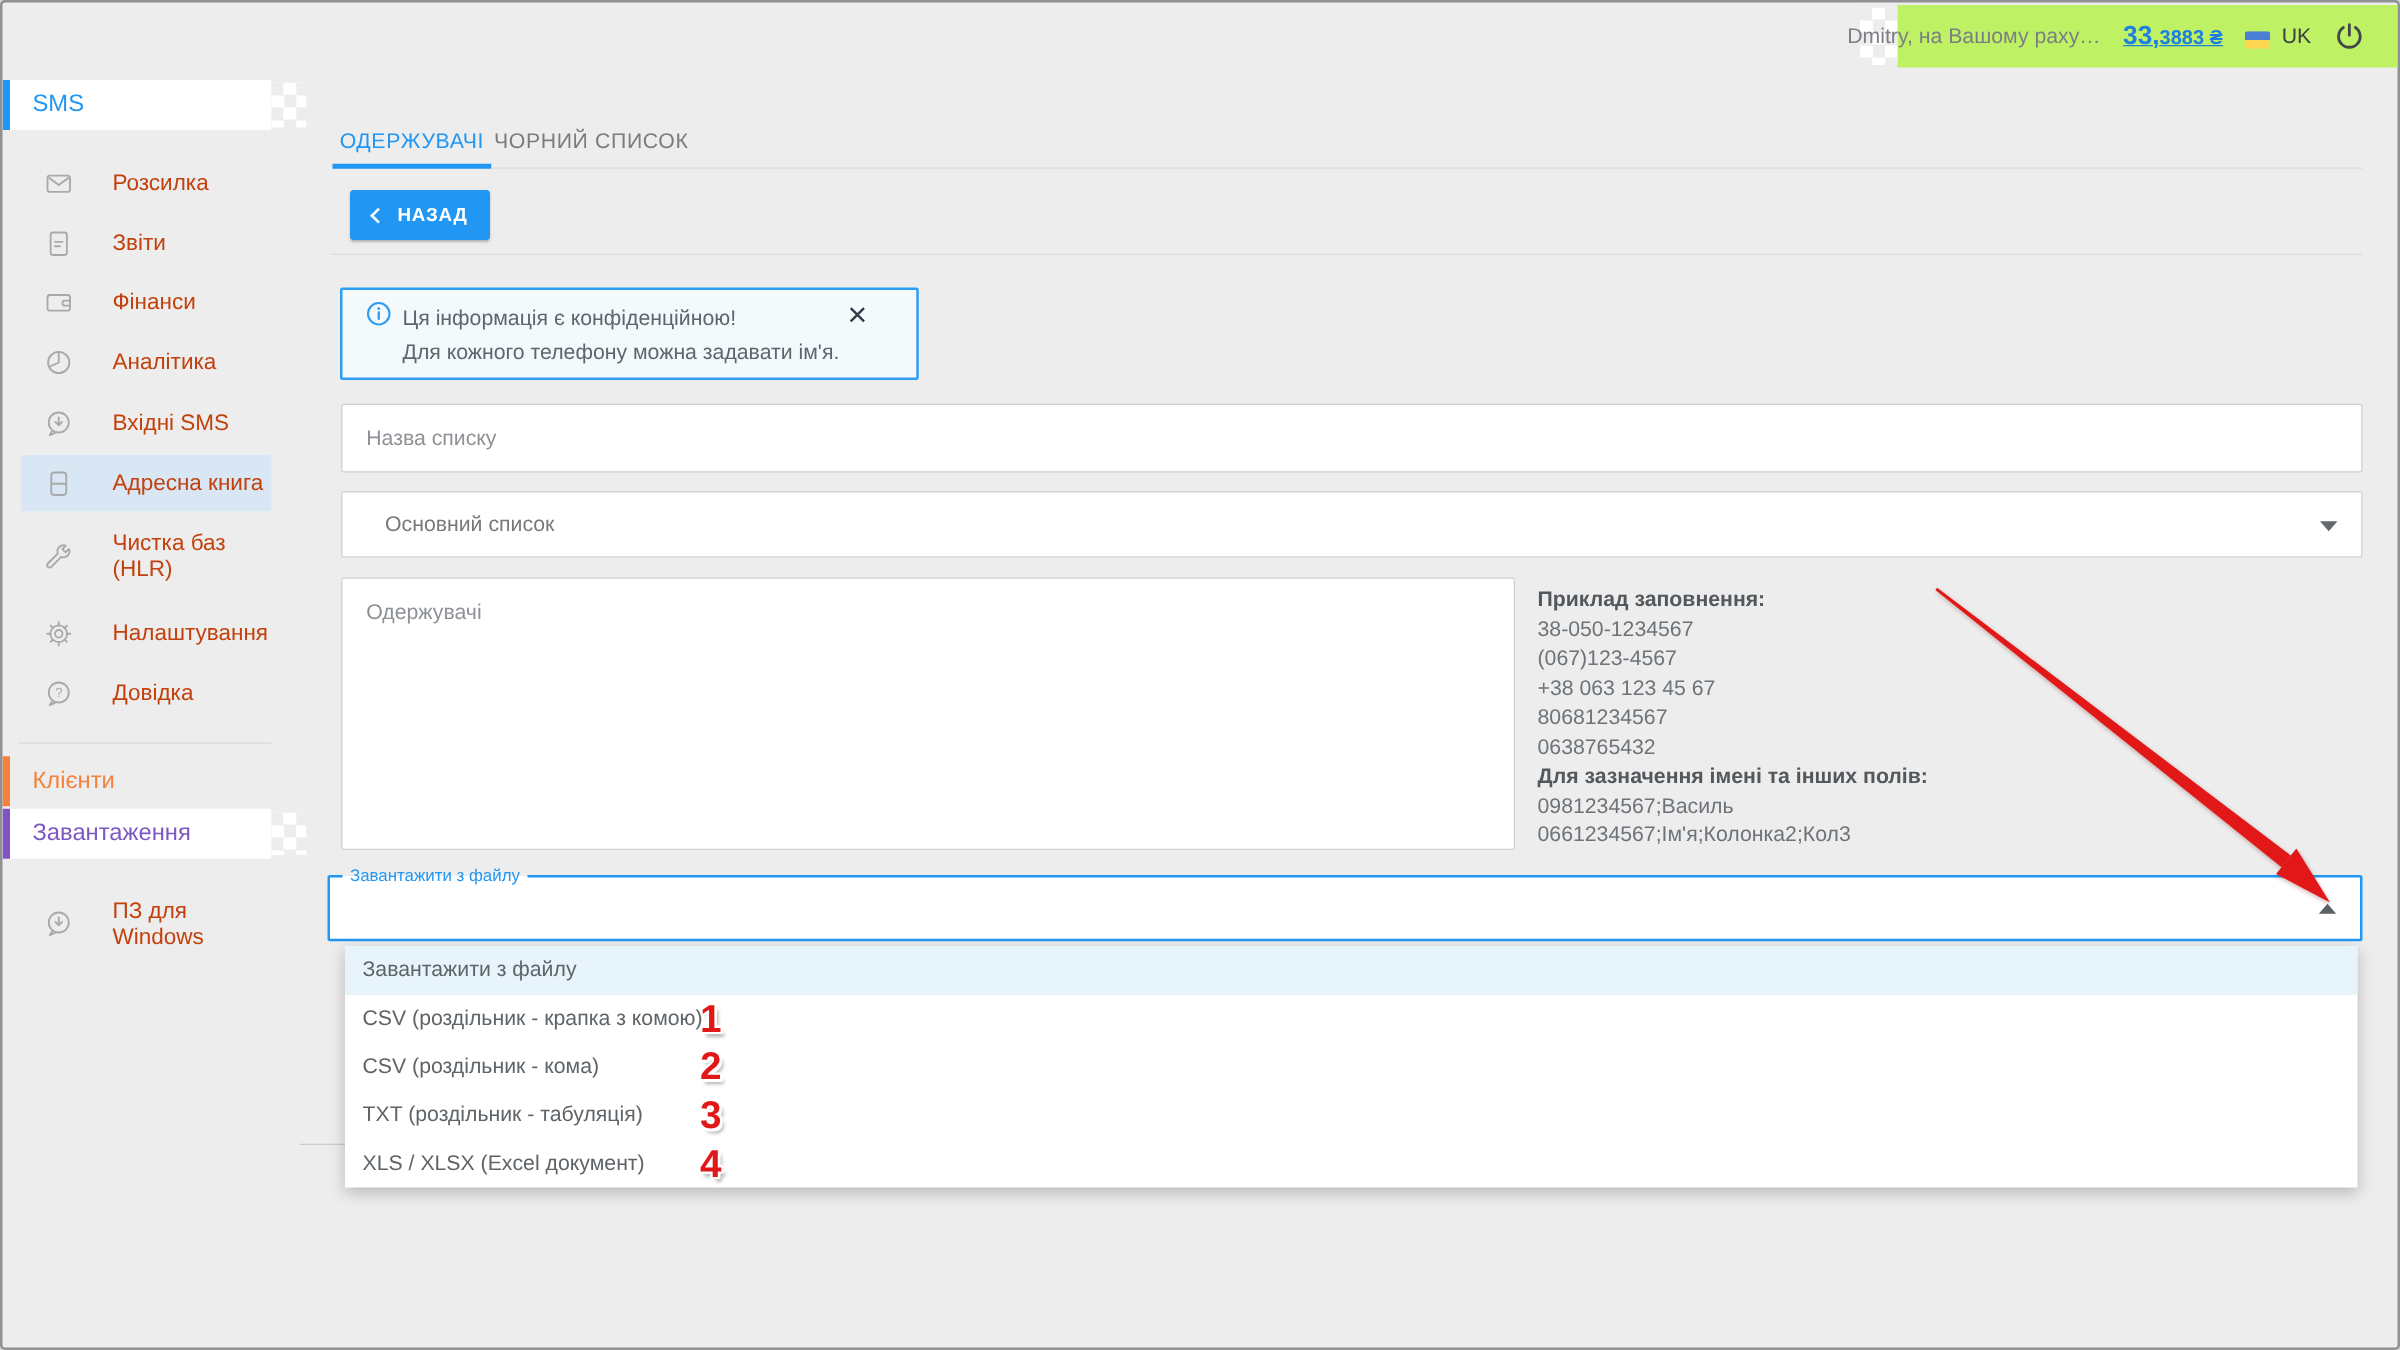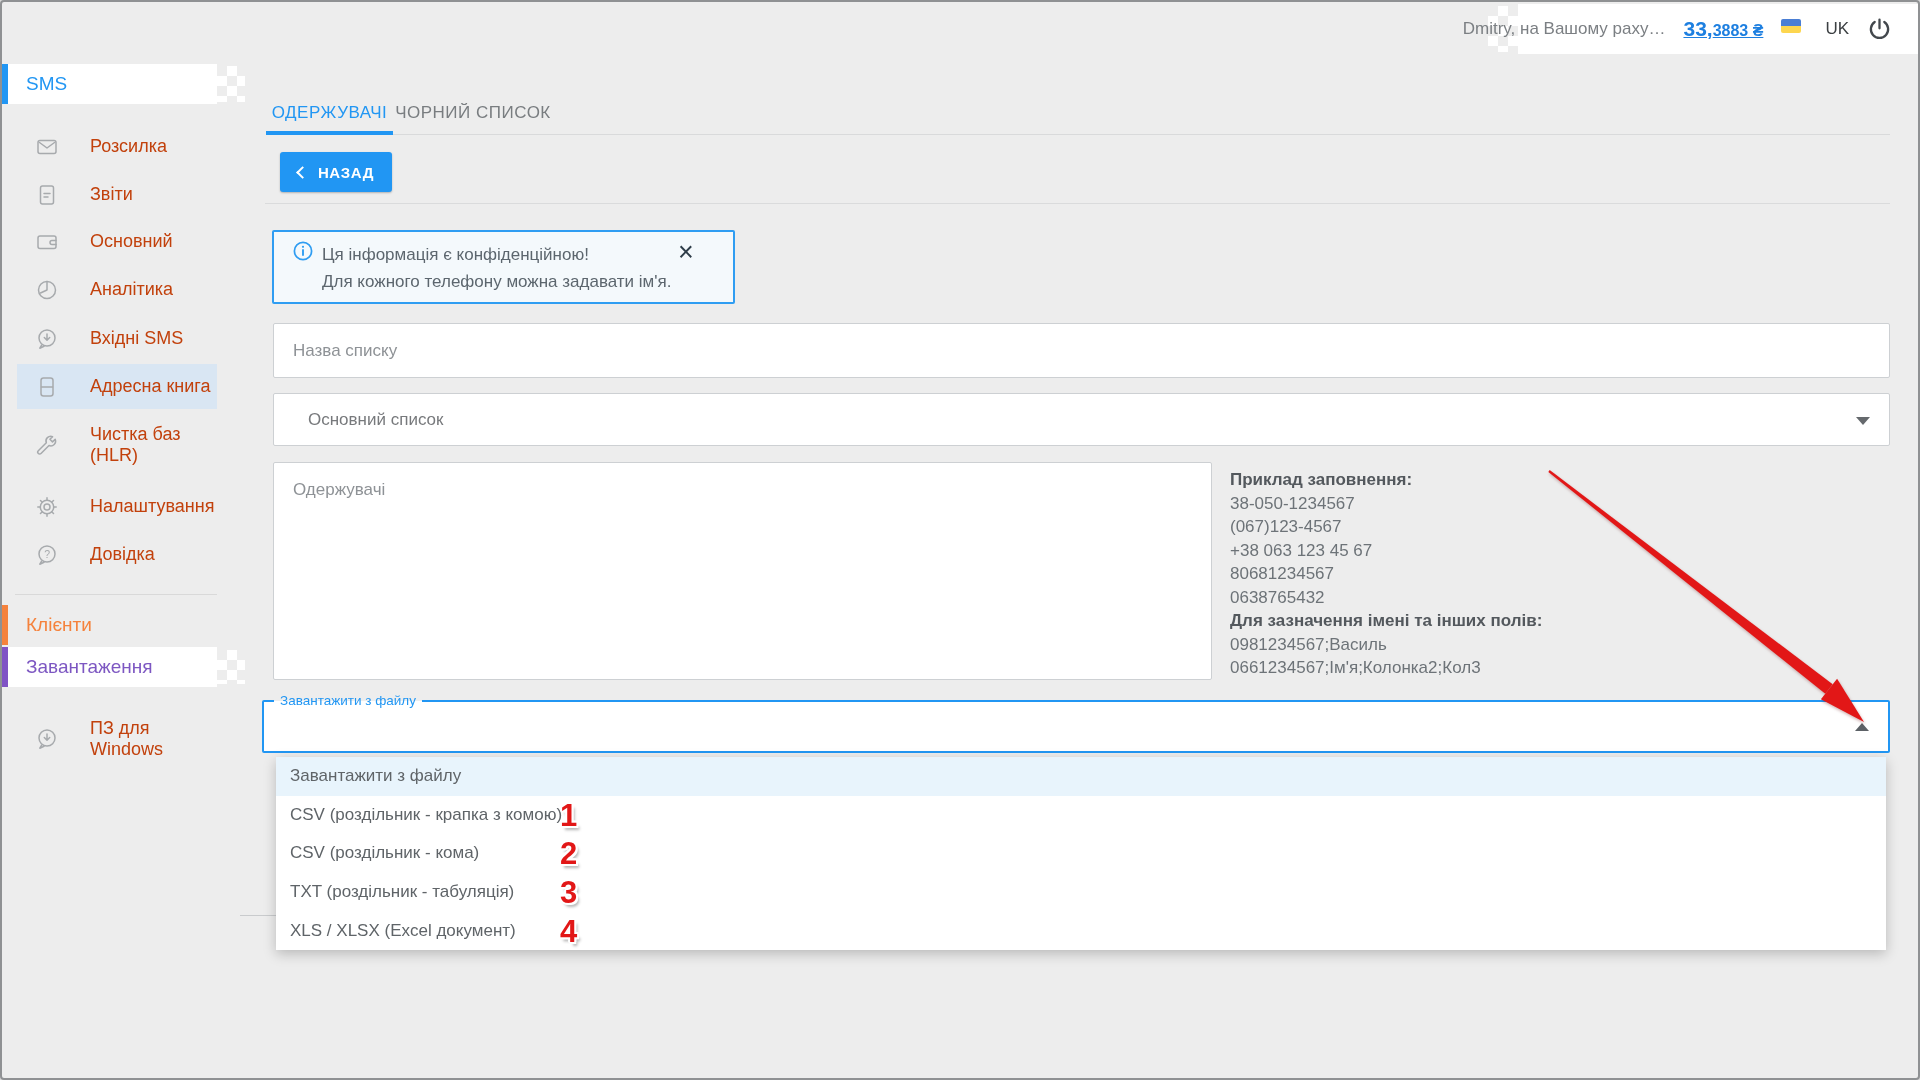--- a/index.html
+++ b/index.html
@@ -5,21 +5,21 @@
   html,body{margin:0;padding:0;background:#d8d8d8;}
   *{box-sizing:border-box;}
   body{font-family:"Liberation Sans","DejaVu Sans",sans-serif;}
   #screen{position:relative;width:1920px;height:1080px;background:#ededed;border:2px solid #8f9193;border-radius:4px;overflow:hidden;}
   .abs{position:absolute;}
 
   
   .dither{background-image:conic-gradient(#fff 90deg,transparent 90deg 180deg,#fff 180deg 270deg,transparent 270deg);background-size:20px 20px;}
 
   
-  .topbox{left:1516px;top:2px;width:400px;height:50px;background:#ffffff;display:flex;align-items:center;justify-content:flex-end;gap:18px;padding-right:26px;}
+  .topbox{left:1516px;top:2px;width:400px;height:50px;background:#bef264;display:flex;align-items:center;justify-content:flex-end;gap:18px;padding-right:26px;}
   .user-text{color:#7b7f83;font-size:17px;white-space:nowrap;}
   .balance{color:#1d7fe0;font-weight:bold;text-decoration:underline;white-space:nowrap;cursor:pointer;}
   .balance .int{font-size:21px;}
   .balance .frac{font-size:16px;}
   .flag{width:20px;height:14px;border-radius:2px;overflow:hidden;display:inline-block;}
   .flag .f-top{height:7px;background:#4a7ed4;}
   .flag .f-bot{height:7px;background:#fdd64f;}
   .lang{color:#3c4043;font-size:17px;}
   .power{display:inline-flex;cursor:pointer;}
 
@@ -80,21 +80,21 @@
 </style>
 </head>
 <body>
 
 <div id="screen">
 
   <div class="abs dither" style="left:1486px;top:4px;width:34px;height:46px;"></div>
   <div class="abs topbox">
     <span class="user-text">Dmitry, на Вашому раху…</span>
     <span class="balance"><span class="int">33,</span><span class="frac">3883 ₴</span></span>
-    <span style="display:inline-flex;align-items:flex-start;gap:24px;cursor:pointer;">
+    <span style="display:inline-flex;align-items:flex-end;gap:9px;cursor:pointer;">
       <span class="flag">
           <span class="f-top" style="display:block;"></span>
           <span class="f-bot" style="display:block;"></span>
         </span>
       <span class="lang">UK</span>
     </span>
     <span class="power">
       <svg width="25" height="25" viewBox="0 0 24 24">
           <path d="M7.4 4.8a8.3 8.3 0 1 0 9.2 0" fill="none" stroke="#43484d" stroke-width="2.2" stroke-linecap="round"></path>
           <line x1="12" y1="2.6" x2="12" y2="10.8" stroke="#43484d" stroke-width="2.2" stroke-linecap="round"></line>
@@ -122,21 +122,21 @@
           <rect x="5.5" y="3" width="13" height="18" rx="2"></rect>
           <path d="M9 10.5h6M9 14h4"></path>
         </svg></span>
     <span class="lbl">Звіти</span>
   </div>
   <div class="abs side-item" style="top:220px;height:40px;">
     <span class="icw"><svg class="ic" width="24" height="24" viewBox="0 0 24 24">
           <rect x="3" y="6" width="18" height="12.5" rx="2"></rect>
           <path d="M21 10.5h-4a2 2 0 0 0 0 4h4"></path>
         </svg></span>
-    <span class="lbl">Основний</span>
+    <span class="lbl">Фінанси</span>
   </div>
   <div class="abs side-item" style="top:268px;height:40px;">
     <span class="icw"><svg class="ic" width="24" height="24" viewBox="0 0 24 24">
           <circle cx="12" cy="12" r="8.5"></circle>
           <path d="M12 12V3.5M12 12L5.5 15"></path>
         </svg></span>
     <span class="lbl">Аналітика</span>
   </div>
   <div class="abs side-item" style="top:317px;height:40px;">
     <span class="icw"><svg class="ic" width="24" height="24" viewBox="0 0 24 24">

